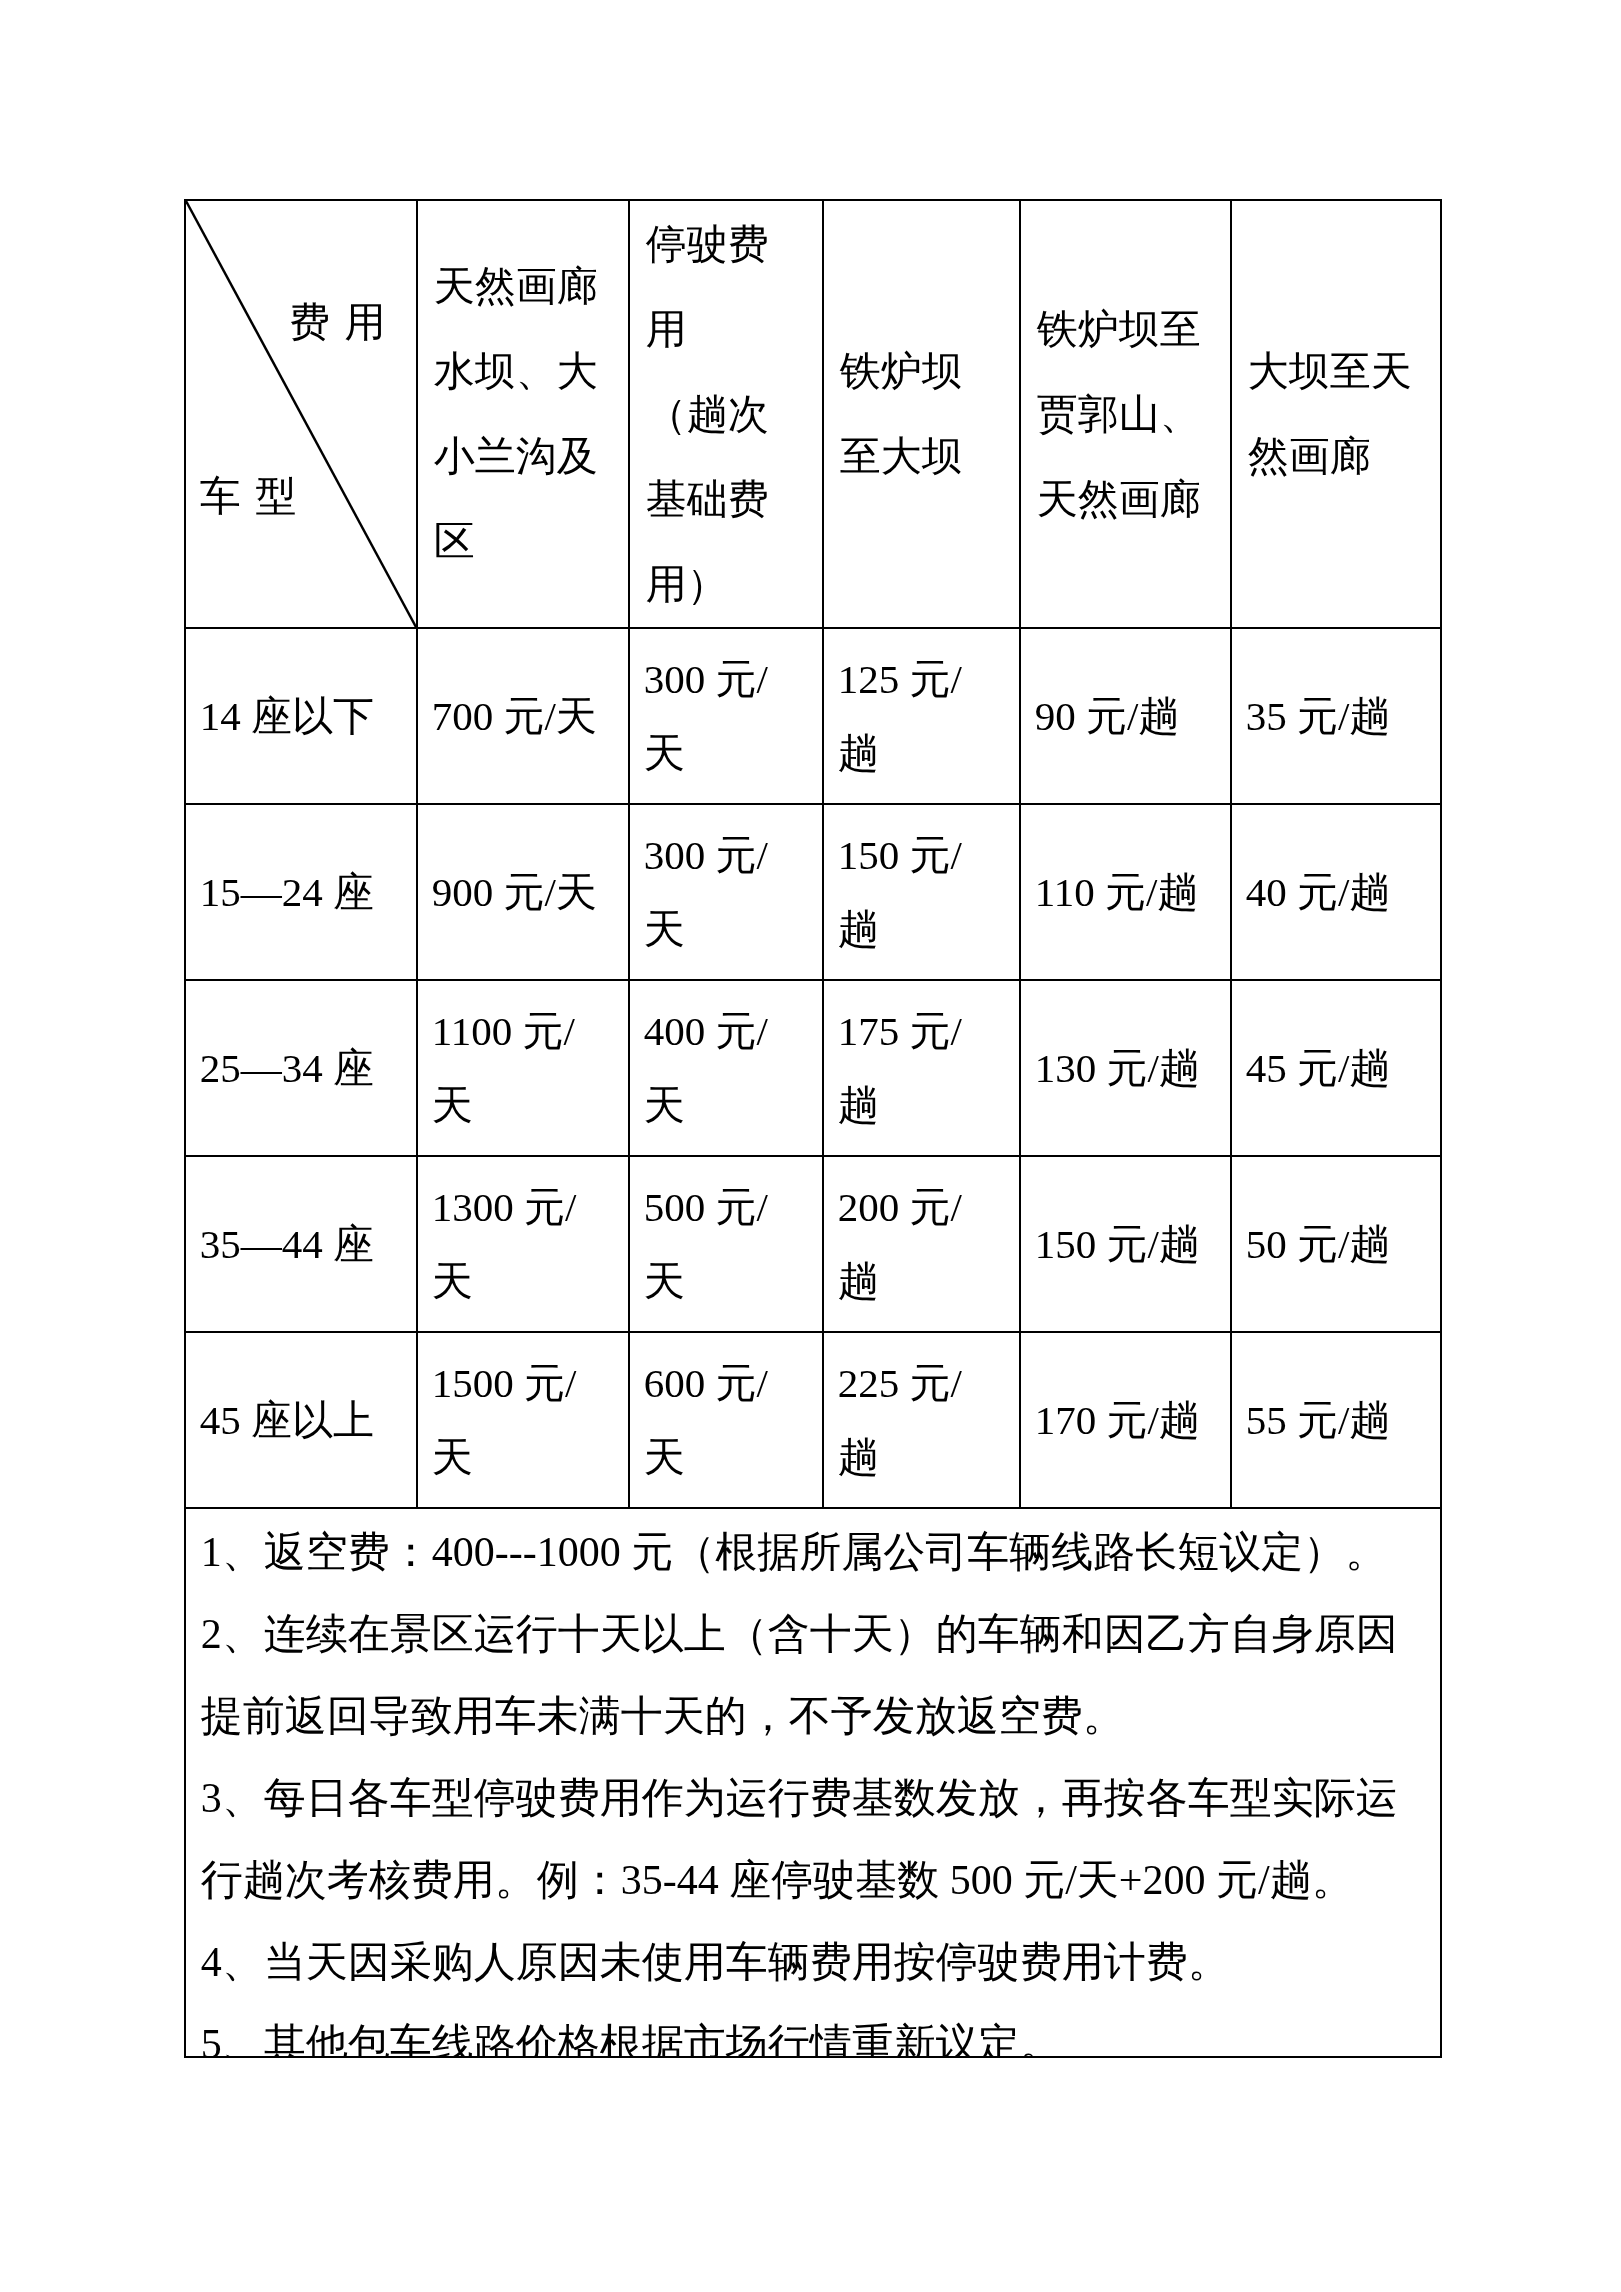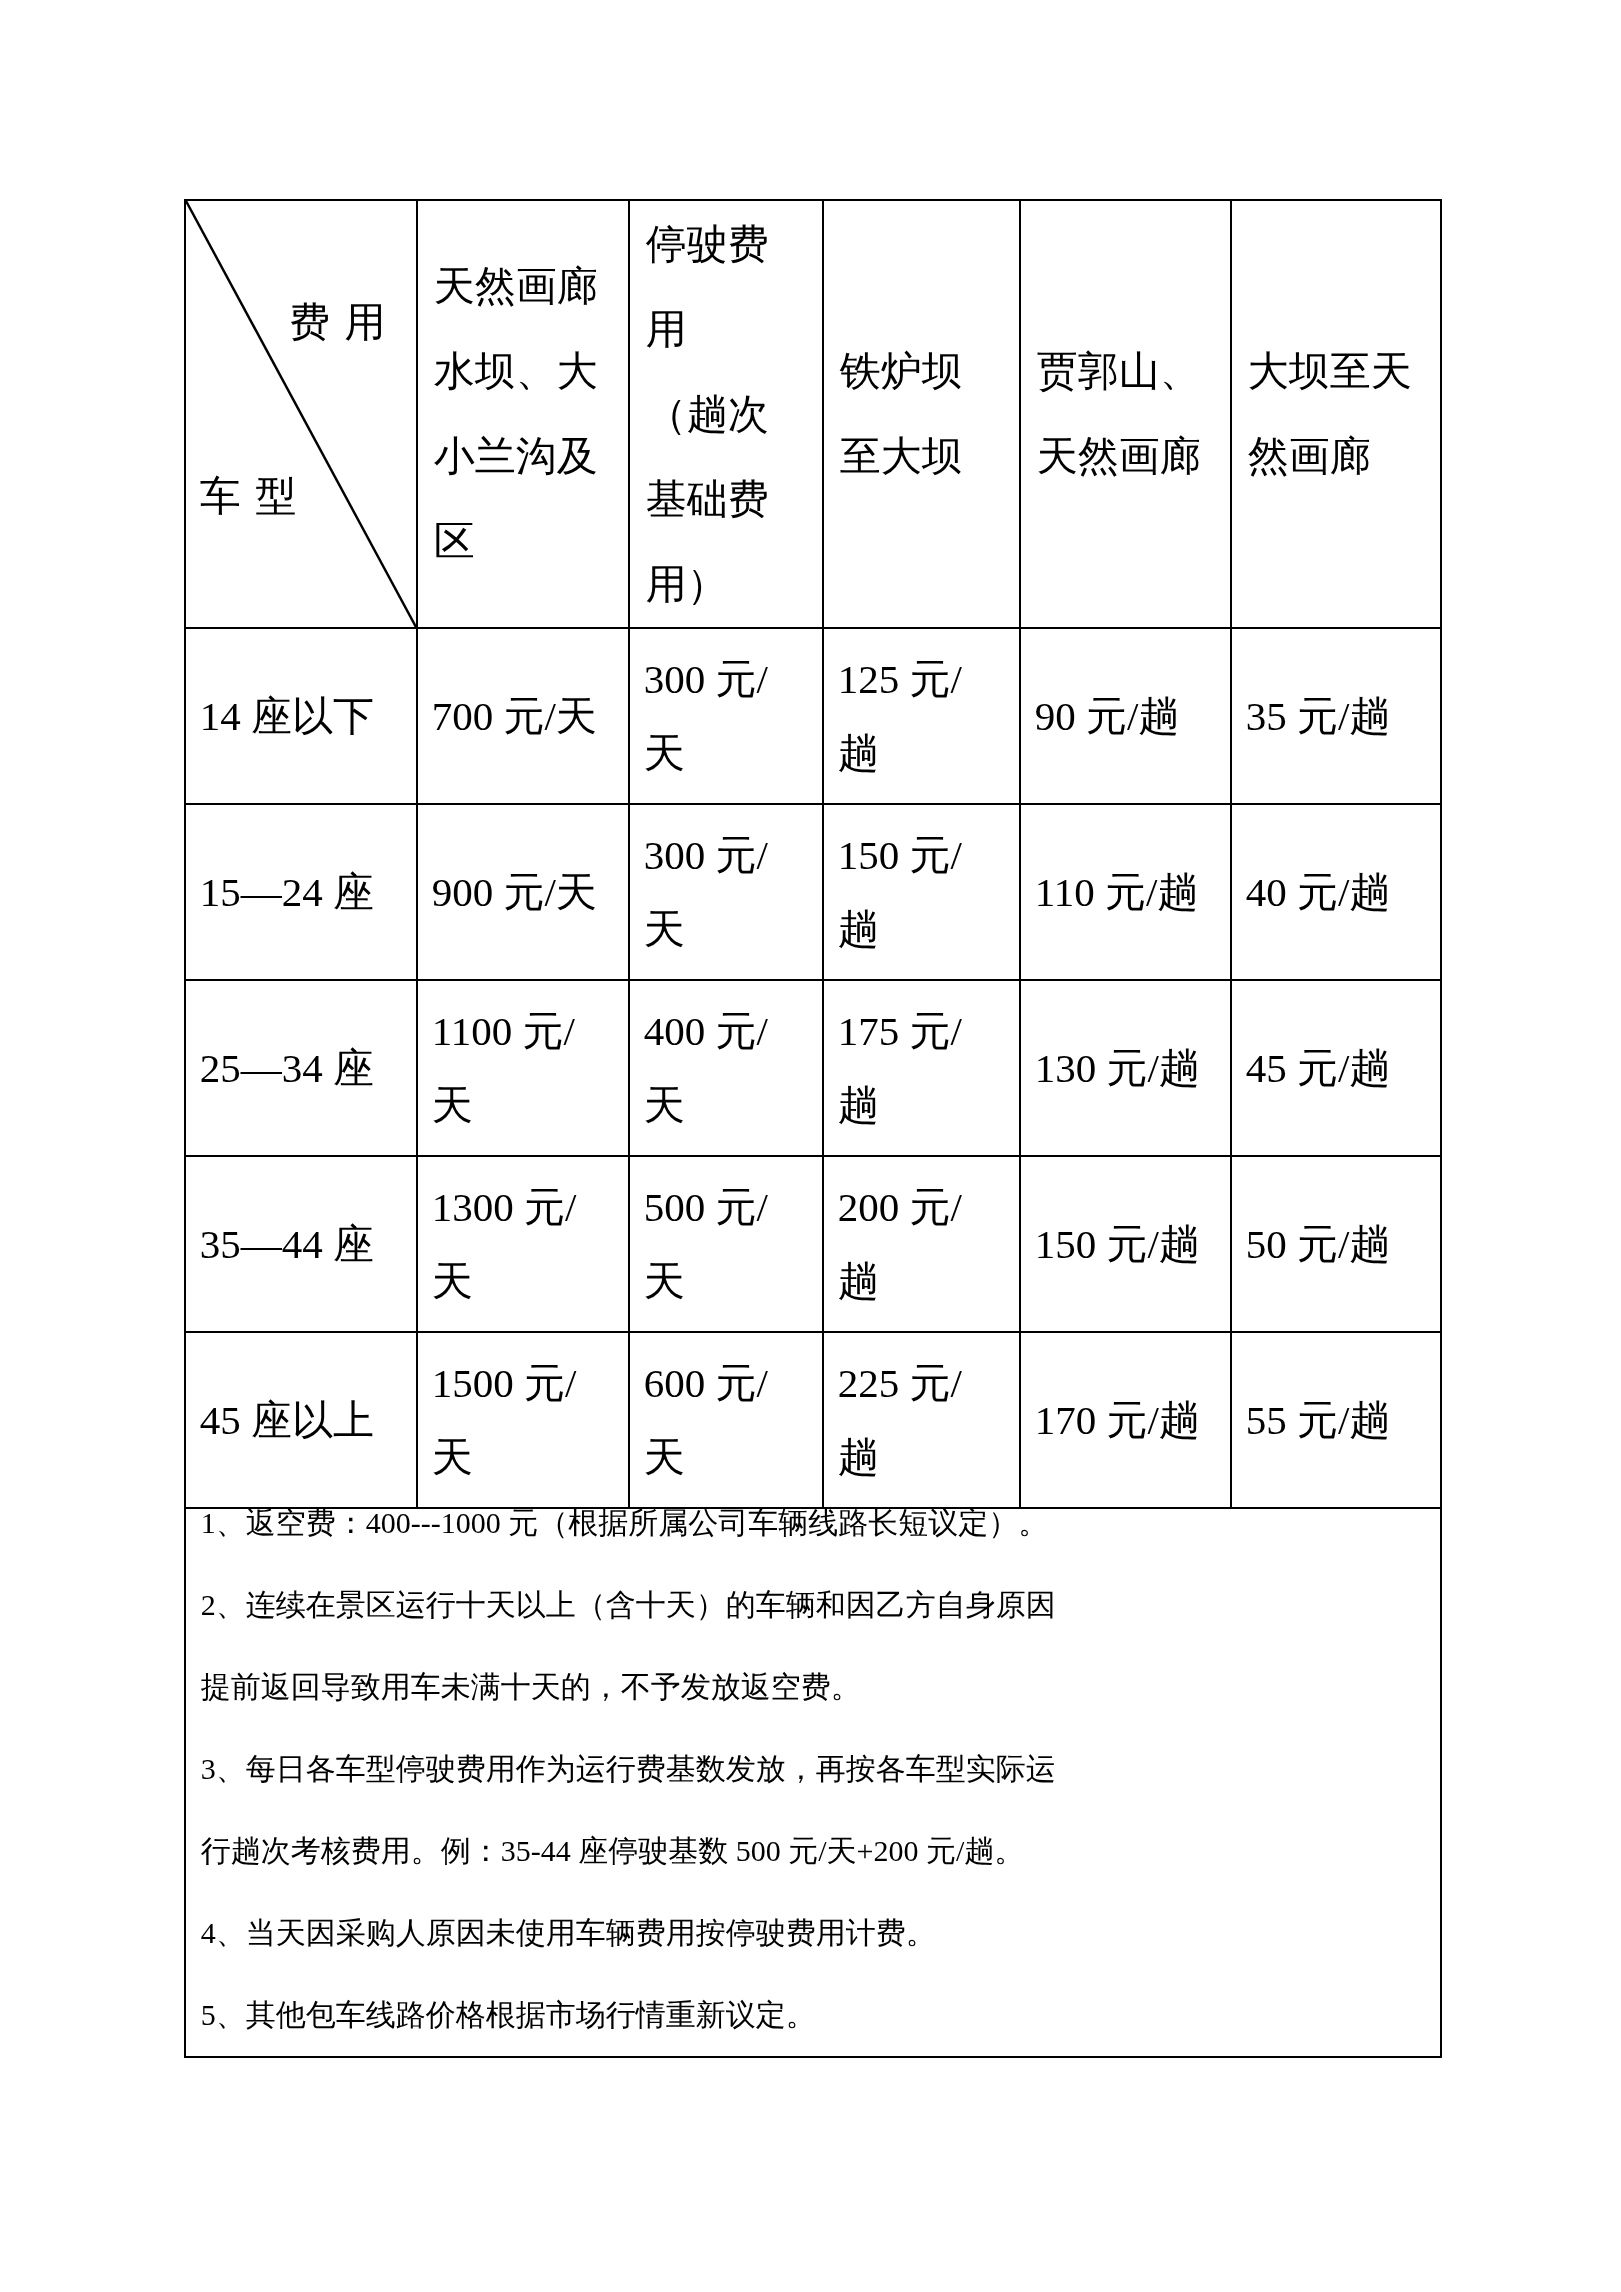--- a/index.html
+++ b/index.html
@@ -45,24 +45,24 @@
     font-size:41px;letter-spacing:14.7px;line-height:41px;
   }
   .corner .vehicle-label{
     position:absolute;top:275px;left:13.7px;
     font-size:41px;letter-spacing:14.7px;line-height:41px;
   }
   .notes{
     grid-column:1 / -1;
     border-right:none;
     border-bottom:none;
-    justify-content:flex-end;
+    justify-content:flex-start;
     padding:2px 9.8px 0 14.7px;
     line-height:82px;
-    font-size:30px;
+    font-size:42px;
   }
   .ln{white-space:pre;}
   .note-ln{white-space:pre;}
 </style>
 </head>
 <body>
 
 <div class="pricing-table">
 
   <div class="cell corner">
@@ -87,20 +87,21 @@
     <div class="ln">基础费</div>
     <div class="ln">用）</div>
   </div>
 
   <div class="cell head">
     <div class="ln">铁炉坝</div>
     <div class="ln">至大坝</div>
   </div>
 
   <div class="cell head">
+    <div class="ln">铁炉坝至</div>
     <div class="ln">贾郭山、</div>
     <div class="ln">天然画廊</div>
   </div>
 
   <div class="cell head last-col">
     <div class="ln">大坝至天</div>
     <div class="ln">然画廊</div>
   </div>
 
   <div class="cell">

